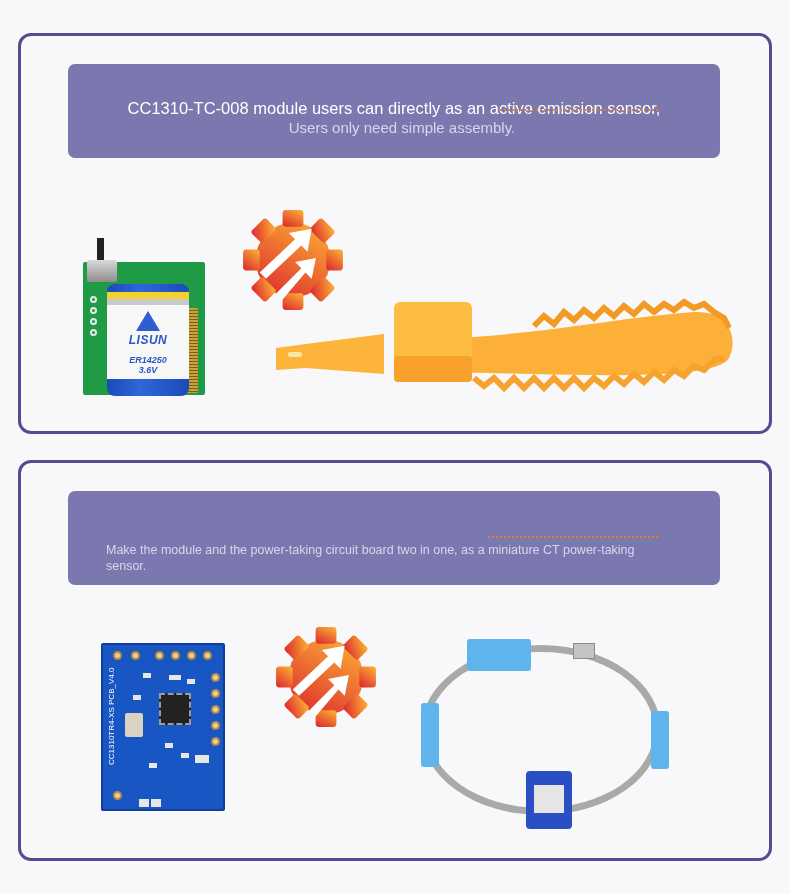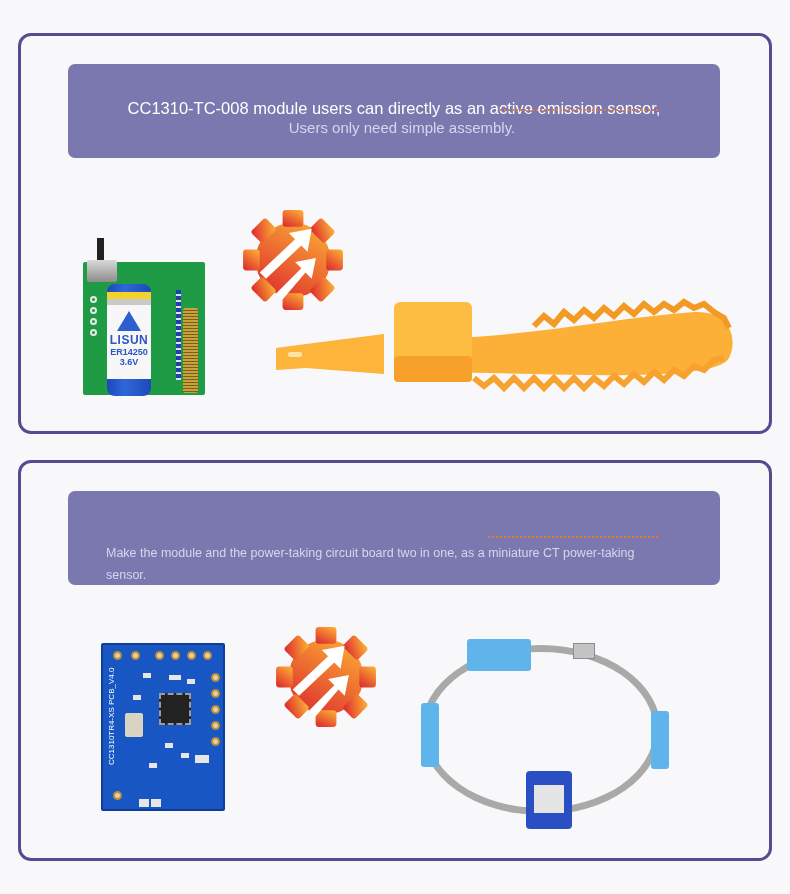--- a/index.html
+++ b/index.html
@@ -16,38 +16,38 @@
   .callout {
     position: absolute; left: 47px; width: 652px; height: 94px;
     background: #7a78ae; border-radius: 7px; color: #fff;
   }
   #card1 .callout { top: 28px; text-align: center; }
   #card2 .callout { top: 28px; height: 94px; }
 
   .c1-title { position: absolute; left: 0; right: 0; top: 19px; font-size: 16.5px; color: #ffffff; margin-top: 16px; }
   .c1-sub   { position: absolute; left: 16px; right: 0; top: 55px; font-size: 15px; color: #d8d6ee; }
   .c2-title { position: absolute; left: 38px; top: 21px; font-size: 12.5px; color: #ffffff; }
-  .c2-sub   { position: absolute; left: 38px; top: 51px; width: 570px; font-size: 12.5px; line-height: 22px; color: #d8d6ee; }
+  .c2-sub   { position: absolute; left: 38px; top: 51px; width: 570px; font-size: 12.5px; line-height: 16px; color: #d8d6ee; }
 
   .dashes { position: absolute; height: 0; border-top: 2px dotted #e07a3a; }
 
   .product { position: absolute; }
 
   
   .pcb-green { position: absolute; left: 0; top: 30px; width: 122px; height: 133px; background: #1f9a45; border-radius: 2px; }
   .switch-body { position: absolute; left: 4px; top: 28px; width: 30px; height: 22px; background: linear-gradient(#d9d9d9,#8d8d8d); border-radius: 2px; }
   .switch-lever { position: absolute; left: 14px; top: 6px; width: 7px; height: 26px; background: #222; }
-  .cell { position: absolute; left: 24px; top: 52px; width: 44px; height: 112px; border-radius: 8px;
-          background: linear-gradient(90deg,#1c49b8 0%,#2f67d8 40%,#1c49b8 100%); overflow: hidden; }
+  .cell { position: absolute; left: 24px; top: 52px; width: 82px; height: 112px; border-radius: 8px;
+          background: linear-gradient(90deg,#1c49b8 0%,#2f67d8 40%,#1c49b8 100%); overflow: hidden; font-style: italic; }
   .cell-band1 { position: absolute; left: 0; right: 0; top: 8px; height: 7px; background: #f3d230; }
   .cell-band2 { position: absolute; left: 0; right: 0; top: 15px; height: 6px; background: #c9c9c9; }
   .cell-label { position: absolute; left: 0; right: 0; top: 21px; height: 74px; background: #f7f7f7; text-align: center; }
   .cell-tri { width: 0; height: 0; margin: 6px auto 0; border-left: 12px solid transparent; border-right: 12px solid transparent; border-bottom: 20px solid #2e5fd0; }
   .cell-brand { font-weight: bold; font-size: 12px; color: #2a57c6; margin-top: 2px; letter-spacing: 0.5px; }
-  .cell-model { font-weight: bold; font-size: 9px; color: #2a57c6; }
+  .cell-model { font-weight: bold; font-size: 9px; color: #2a57c6; margin-top: 8px; }
   .cell-volt  { font-weight: bold; font-size: 9px; color: #2a57c6; }
   .pins { position: absolute; left: 7px; top: 64px; width: 10px; height: 44px; }
   .pin { width: 7px; height: 7px; border: 2px solid #e8e8e8; border-radius: 50%; margin-bottom: 4px; background: #1f9a45; }
   .coil { position: absolute; left: 100px; top: 76px; width: 15px; height: 85px;
           background: repeating-linear-gradient(#c8a33b 0 2px, #7a5c1b 2px 3px); border-radius: 2px; }
   .header-strip { position: absolute; left: 93px; top: 58px; width: 5px; height: 90px;
           background: repeating-linear-gradient(#1d3fb0 0 4px, #e0e0e0 4px 6px); }
 
   
   .gear { position: absolute; width: 104px; height: 104px; }

